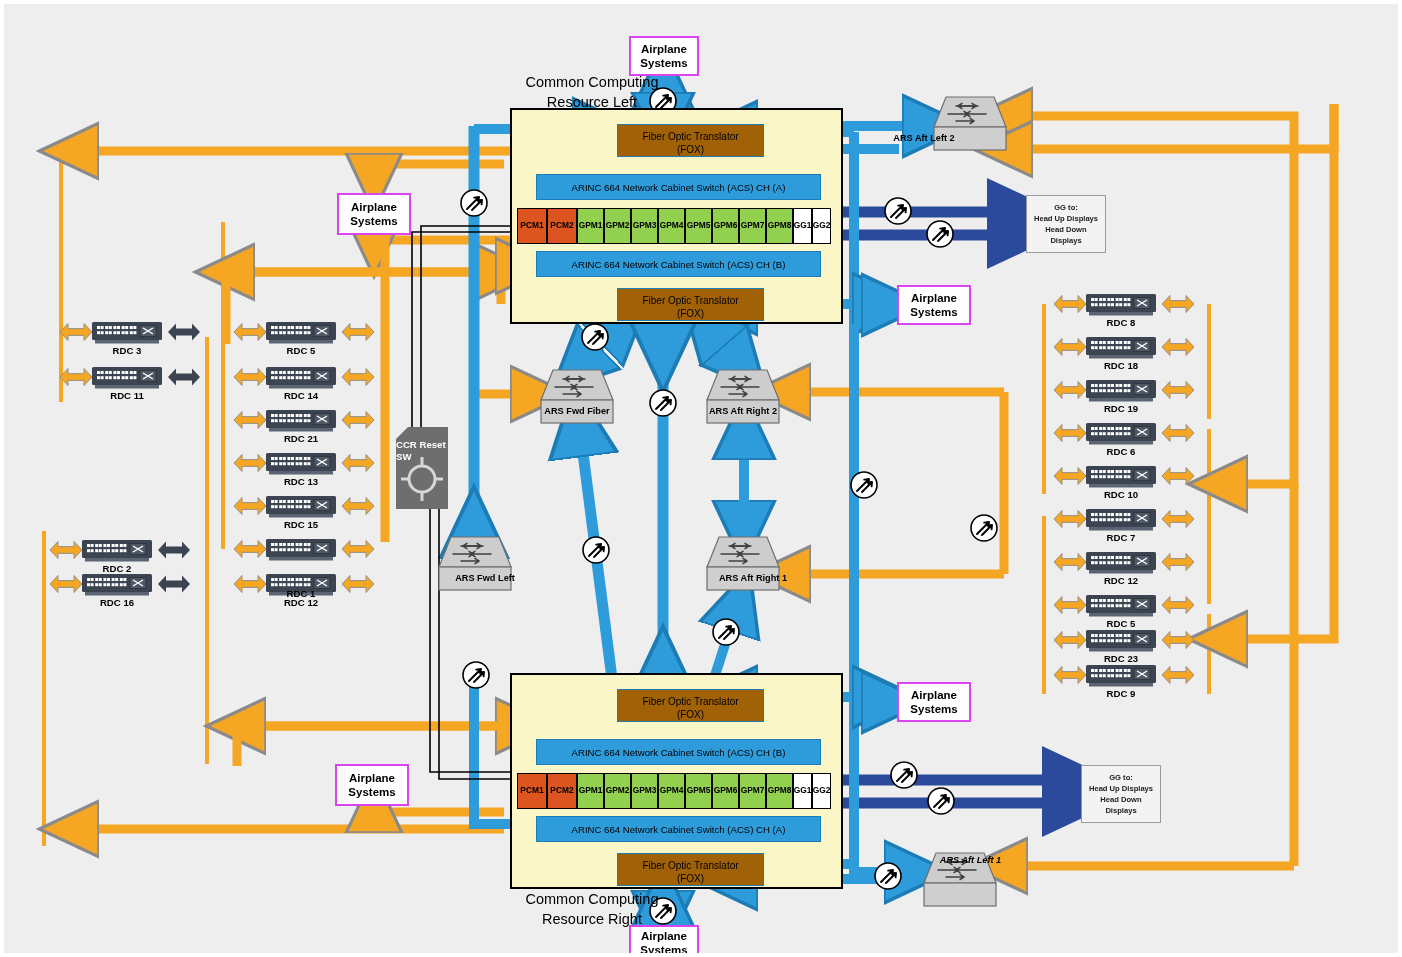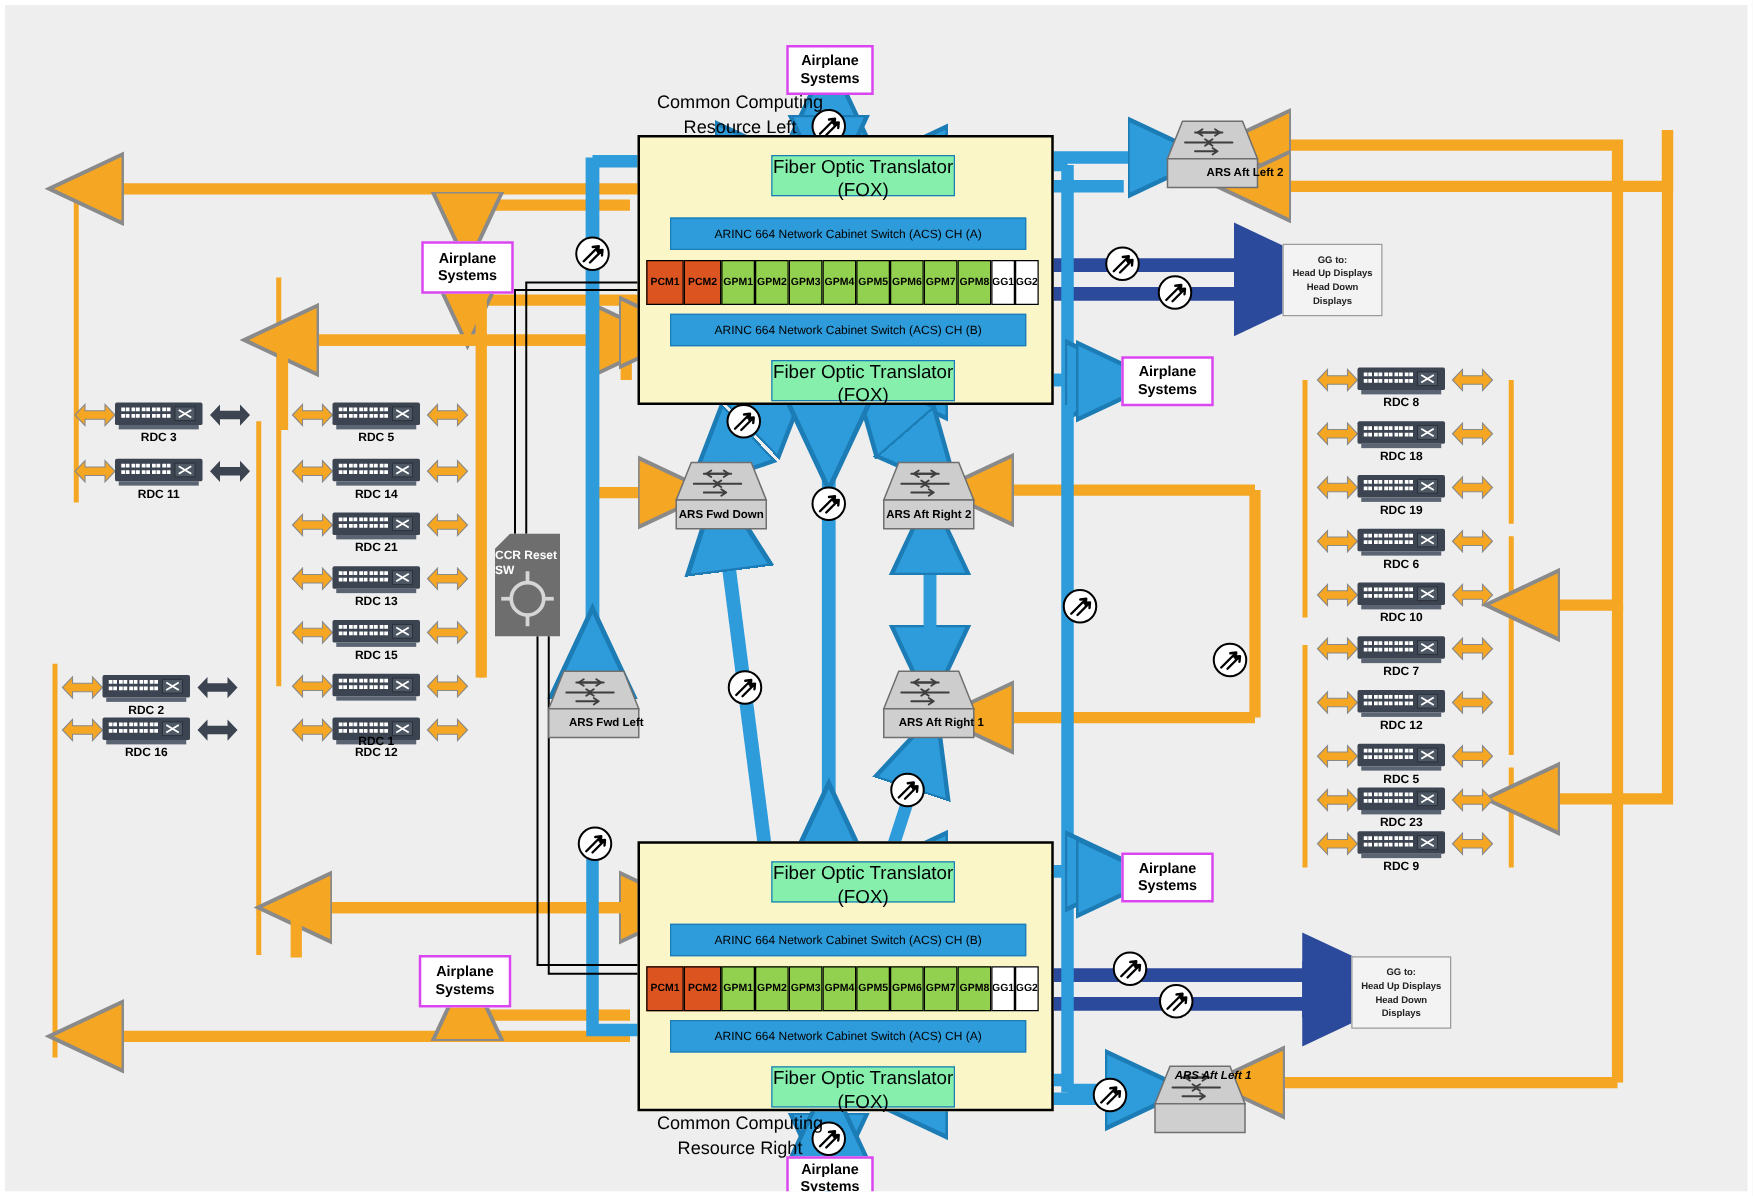--- a/index.html
+++ b/index.html
@@ -8,23 +8,23 @@
   #canvas{position:relative;width:1402px;height:957px;background:#eeeeee;
           border:4px solid #ffffff;box-sizing:border-box;overflow:hidden;}
   #svgroot{position:absolute;left:0;top:0;width:1402px;height:957px;}
   
   .cabinet{position:absolute;background:#faf6c8;border:2px solid #000;box-sizing:border-box;}
   .ccrtitle{position:absolute;font-size:14.5px;font-weight:400;color:#000;
             text-align:center;line-height:1.35;}
   .acs{position:absolute;background:#2e9bdb;border:1px solid #1c7cb5;box-sizing:border-box;
        color:#000;font-size:9.6px;display:flex;align-items:center;justify-content:center;
        font-weight:400;}
-  .fox{position:absolute;background:#86efac;border:1px solid #1c7cb5;box-sizing:border-box;
-       color:#000;font-size:15px;display:flex;flex-direction:column;align-items:center;
-       justify-content:space-between;line-height:1.25;}
+  .fox{position:absolute;background:#a16207;border:1px solid #1c7cb5;box-sizing:border-box;
+       color:#000;font-size:10px;display:flex;flex-direction:column;align-items:center;
+       justify-content:flex-end;line-height:1.25;}
   .mod{position:absolute;box-sizing:border-box;border:1px solid #000;
        display:flex;flex-direction:row;align-items:center;justify-content:center;
        font-size:8.4px;font-weight:bold;color:#000;line-height:1.1;overflow:hidden;}
   .mod.pcm{background:#dc5521;}
   .mod.gpm{background:#92d050;}
   .mod.gg{background:#ffffff;}
   
   .apbox{position:absolute;background:#ffffff;border:2px solid #d946ef;box-sizing:border-box;
          display:flex;flex-direction:column;align-items:center;justify-content:center;
          font-size:11.5px;font-weight:bold;line-height:1.25;color:#000;}
@@ -1313,22 +1313,22 @@
       <div class="rdcname" style="left: 1077px; top: 399px; width: 80px;">RDC 19</div>
       <div class="rdcname" style="left: 1077px; top: 442px; width: 80px;">RDC 6</div>
       <div class="rdcname" style="left: 1077px; top: 485px; width: 80px;">RDC 10</div>
       <div class="rdcname" style="left: 1077px; top: 528px; width: 80px;">RDC 7</div>
       <div class="rdcname" style="left: 1077px; top: 571px; width: 80px;">RDC 12</div>
       <div class="rdcname" style="left: 1077px; top: 614px; width: 80px;">RDC 5</div>
       <div class="rdcname" style="left: 1077px; top: 649px; width: 80px;">RDC 23</div>
       <div class="rdcname" style="left: 1077px; top: 684px; width: 80px;">RDC 9</div>
     </div>
   <div id="arslbl-host">
-      <div class="arsname" style="left: 956px; top: 129px; width: 72px;">ARS Aft Left 2</div>
-      <div class="arsname" style="left: 537px; top: 402px; width: 72px;">ARS Fwd Down</div>
+      <div class="arsname" style="left: 884px; top: 129px; width: 72px;">ARS Aft Left 2</div>
+      <div class="arsname" style="left: 537px; top: 402px; width: 72px;">ARS Fwd Fiber</div>
       <div class="arsname" style="left: 703px; top: 402px; width: 72px;">ARS Aft Right 2</div>
       <div class="arsname" style="left: 435px; top: 569px; width: 92px;">ARS Fwd Left</div>
       <div class="arsname" style="left: 703px; top: 569px; width: 92px;">ARS Aft Right 1</div>
       <div class="arsname" style="left: 920px; top: 851px; width: 93px; font-style: italic;">ARS Aft Left 1</div>
     </div>
   <div id="ccrsw-host">
       <div class="ccrswtxt" style="left: 392px; top: 435px; width: 52px;">
         <div>CCR Reset</div>
         <div>SW</div>
       </div>

